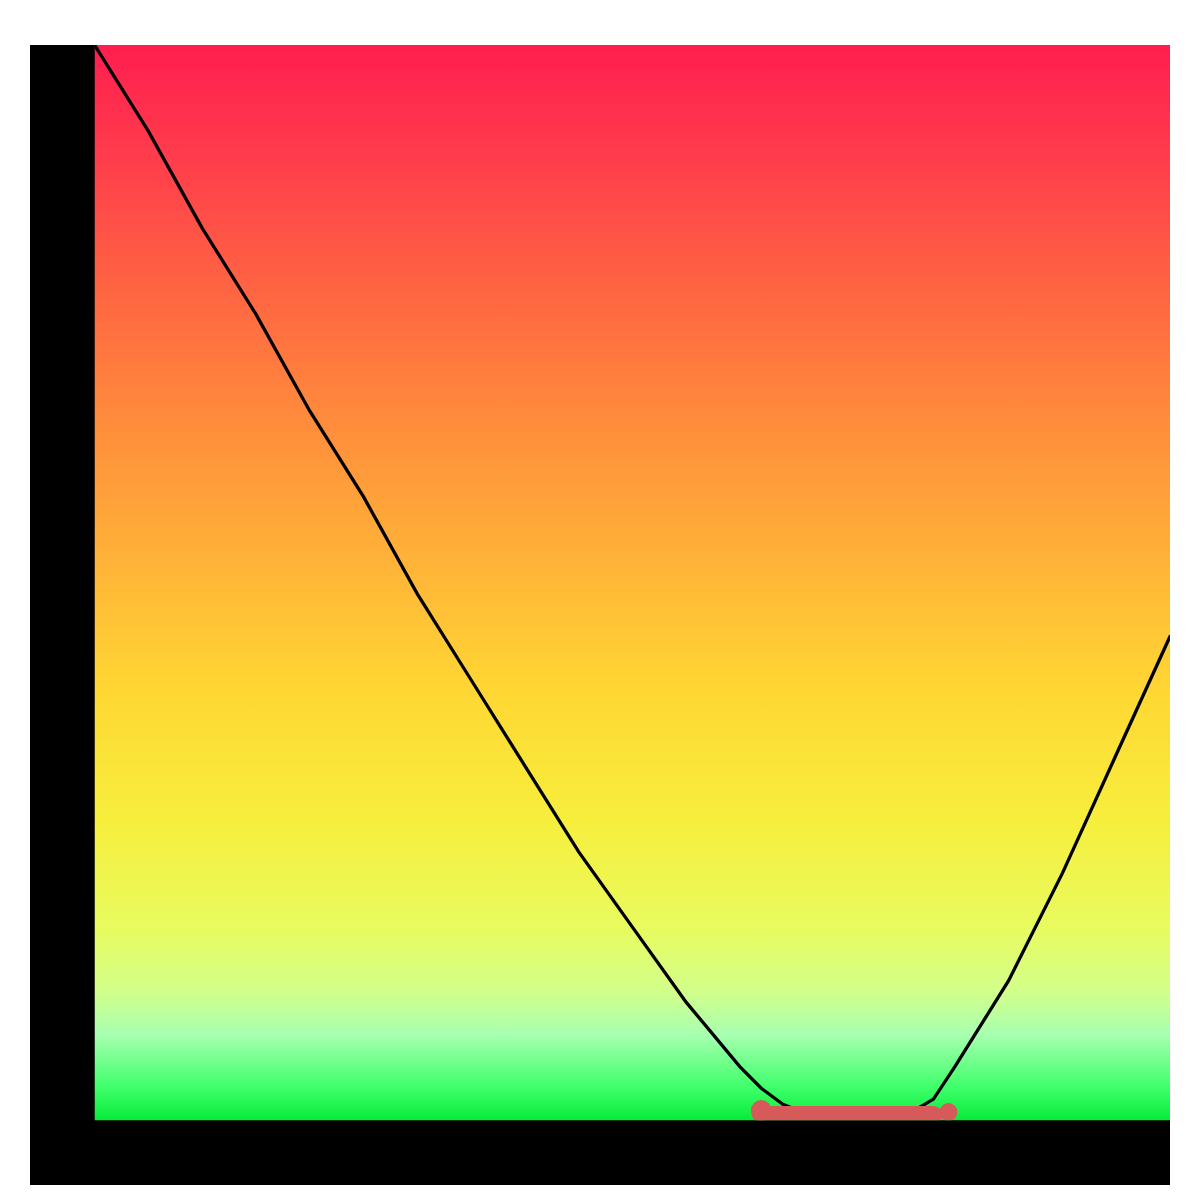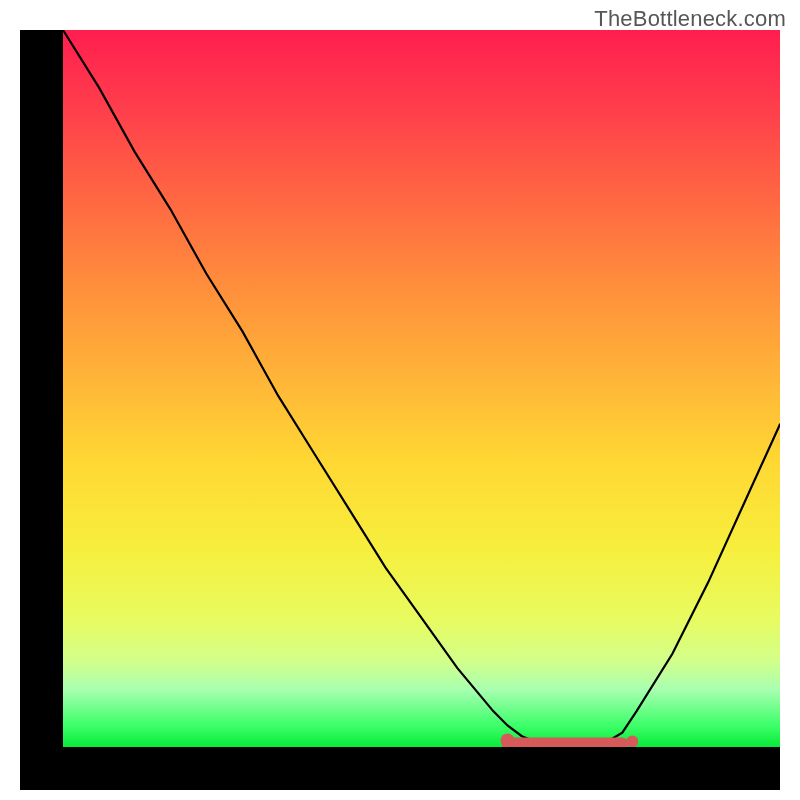--- a/index.html
+++ b/index.html
@@ -70,21 +70,20 @@
     width: 100%;
     height: 100%;
   }
   
 </style>
 </head>
 <body>
 
 <div class="stage">
 
-  <div class="source-link">TheBottleneck.com</div>
 
   <div class="plot">
     <div class="inner">
       <div class="gradient"></div>
 
       <svg class="curve-svg" viewBox="0 0 717 717" preserveAspectRatio="none">
         <path d="M0.0 0.0 L35.9 57.4 L71.7 121.9 L107.5 179.3 L143.4 243.8 L179.3 301.1 L215.1 365.7 L250.9 423.0 L286.8 480.4 L322.7 537.8 L358.5 587.9 L394.4 638.1 L430.2 681.1 L444.5 695.5 L458.9 706.2 L473.2 712.0 L487.6 714.8 L501.9 715.6 L516.2 715.6 L530.6 714.8 L544.9 711.3 L559.3 702.7 L573.6 681.1 L609.4 623.8 L645.3 552.1 L681.1 473.2 L717.0 394.3" id="main-curve" fill="none" stroke="#000" stroke-width="2.2" stroke-linecap="round"></path>
         <g id="optimal-band">
             <line x1="444.5" x2="559.3" y1="713.4" y2="713.4" stroke="#d65a5a" stroke-width="12" stroke-linecap="round"></line>
             <circle cx="569.3" cy="711.4" r="6" fill="#d65a5a"></circle>

